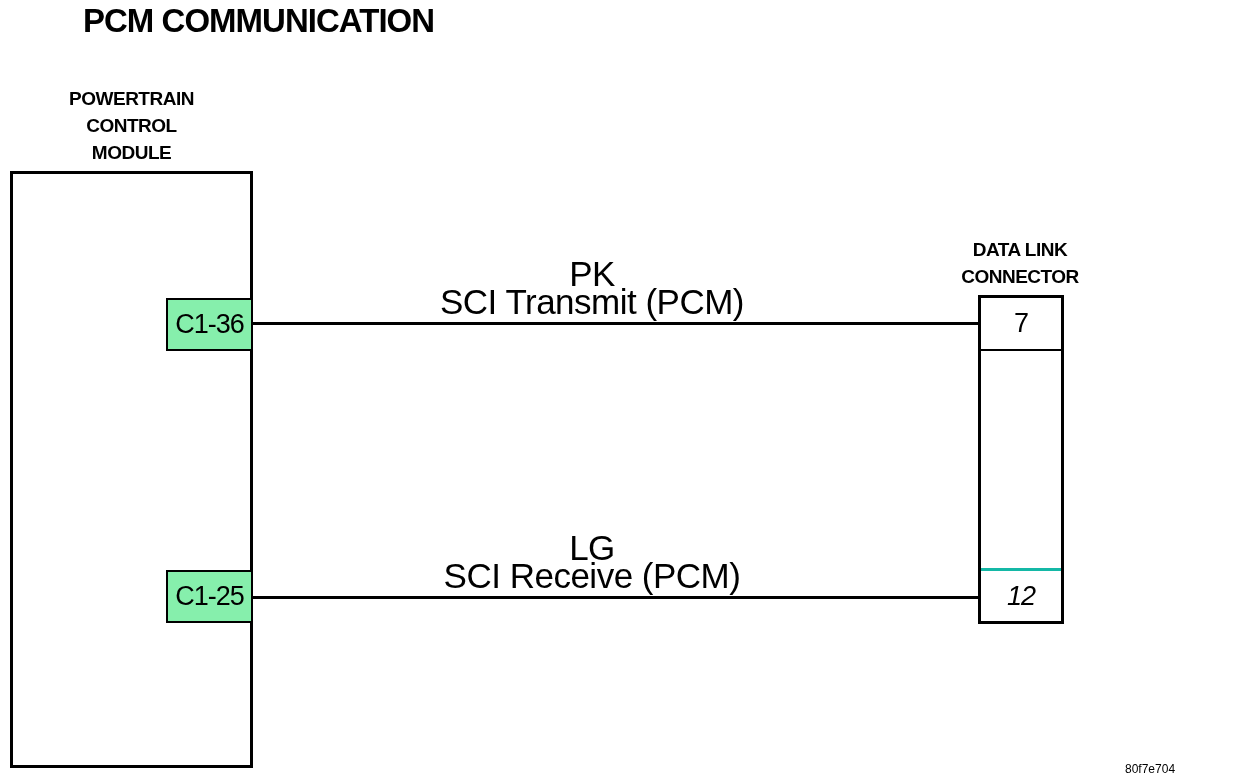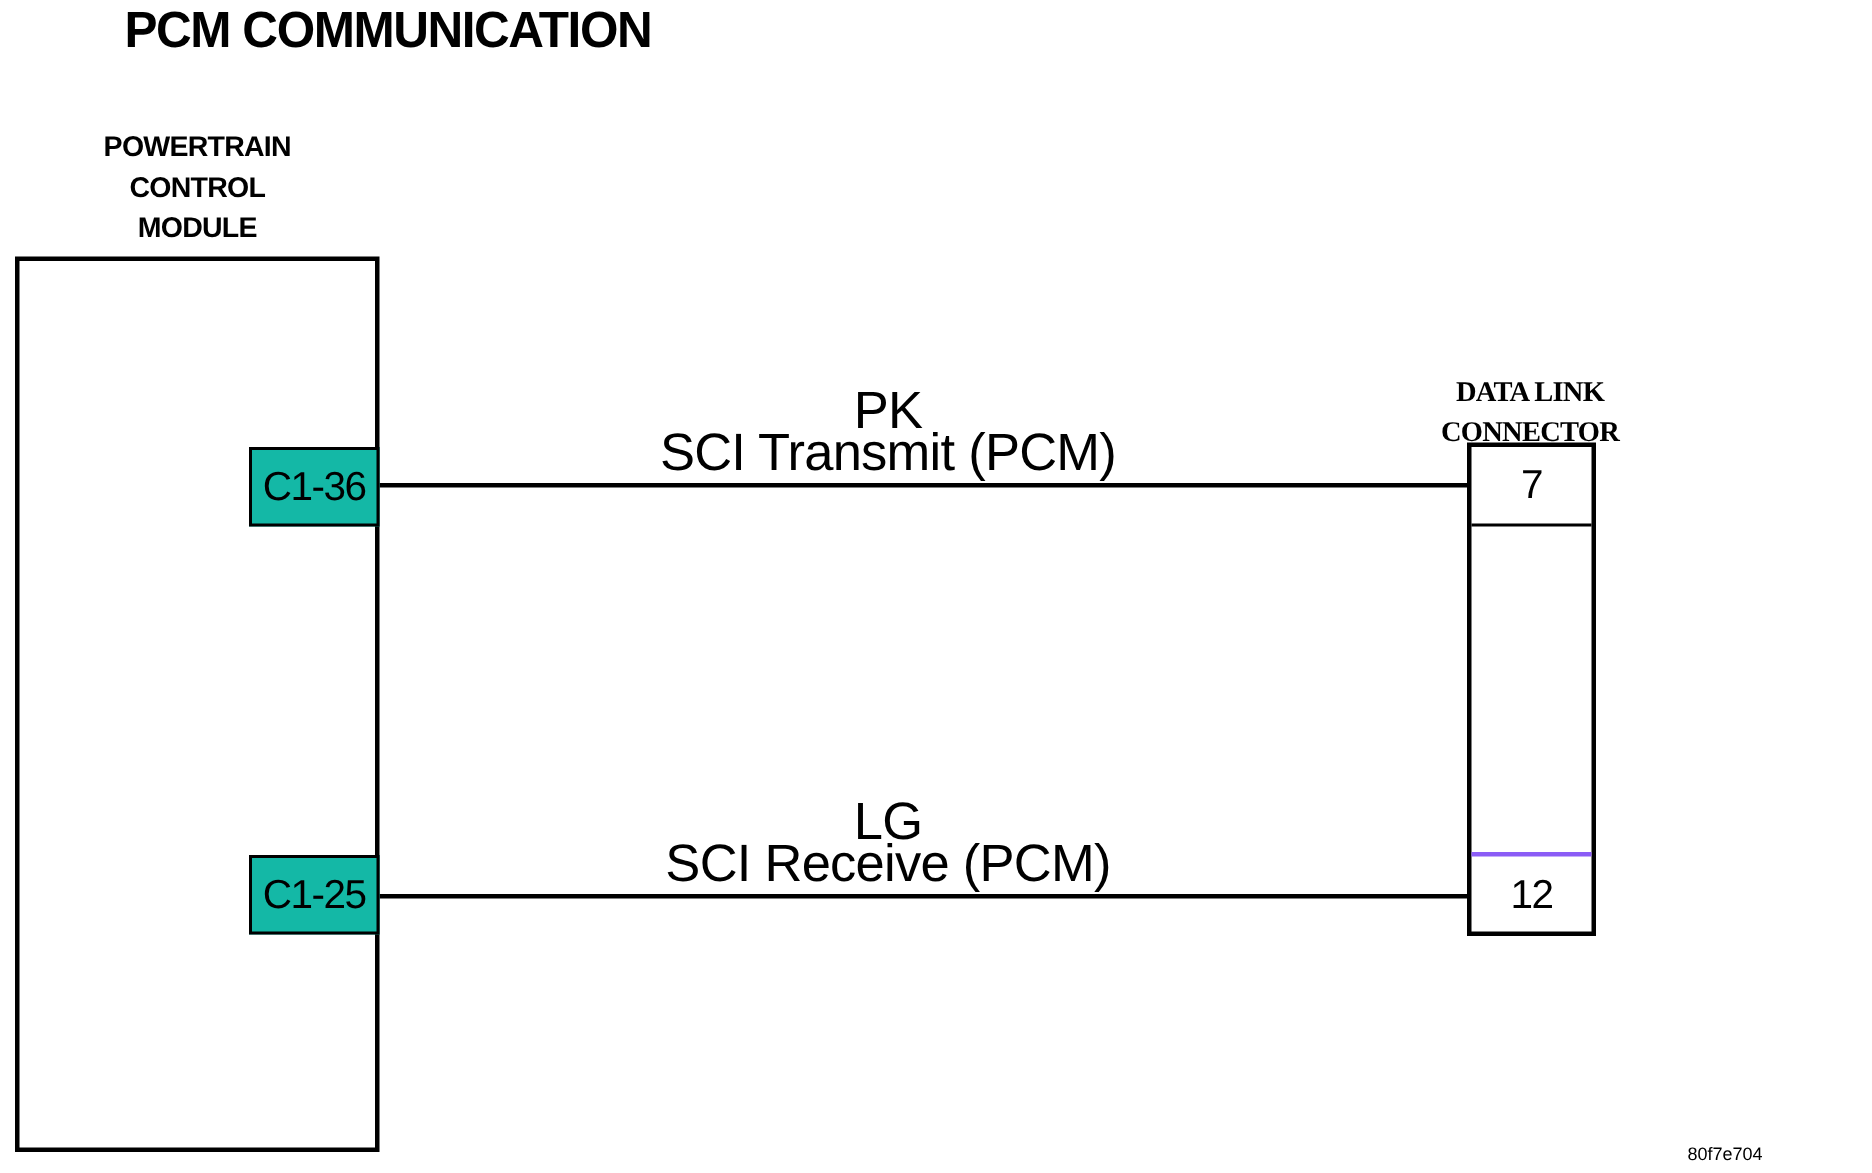--- a/index.html
+++ b/index.html
@@ -36,41 +36,40 @@
     text-align: center;
     letter-spacing: -0.5px;
   }
   .pcm-label {
     left: 10px;
     top: 85px;
     width: 243px;
   }
   .dlc-label {
     left: 930px;
-    top: 248px;
+    top: 236px;
     width: 180px;
-    font-family: Liberation Serif, serif;
   }
 
   .pcm-box {
     left: 10px;
     top: 171px;
     width: 243px;
     height: 597px;
     border: 3px solid #000000;
     box-sizing: border-box;
     background: #ffffff;
   }
 
   .pin-box {
     width: 87px;
     height: 53px;
     border: 2px solid #000000;
     box-sizing: border-box;
-    background: #14b8a6;
+    background: #86efac;
     z-index: 3;
     display: flex;
     align-items: center;
     justify-content: center;
     font-size: 27px;
     letter-spacing: -1px;
   }
   .pin-c1-36 { left: 166px; top: 298px; }
   .pin-c1-25 { left: 166px; top: 570px; }
 
@@ -115,21 +114,22 @@
     font-size: 27px;
     letter-spacing: -1px;
   }
   .dlc-cell-top {
     height: 51px;
     border-bottom: 2px solid #000000;
   }
   .dlc-cell-middle { flex: 1; }
   .dlc-cell-bottom {
     height: 50px;
-    border-top: 3px solid #8b5cf6;
+    border-top: 3px solid #14b8a6;
+    font-style: italic;
   }
 
   .figure-code {
     left: 1125px;
     top: 762px;
     width: 119px;
     font-size: 12px;
   }
 </style>
 </head>

